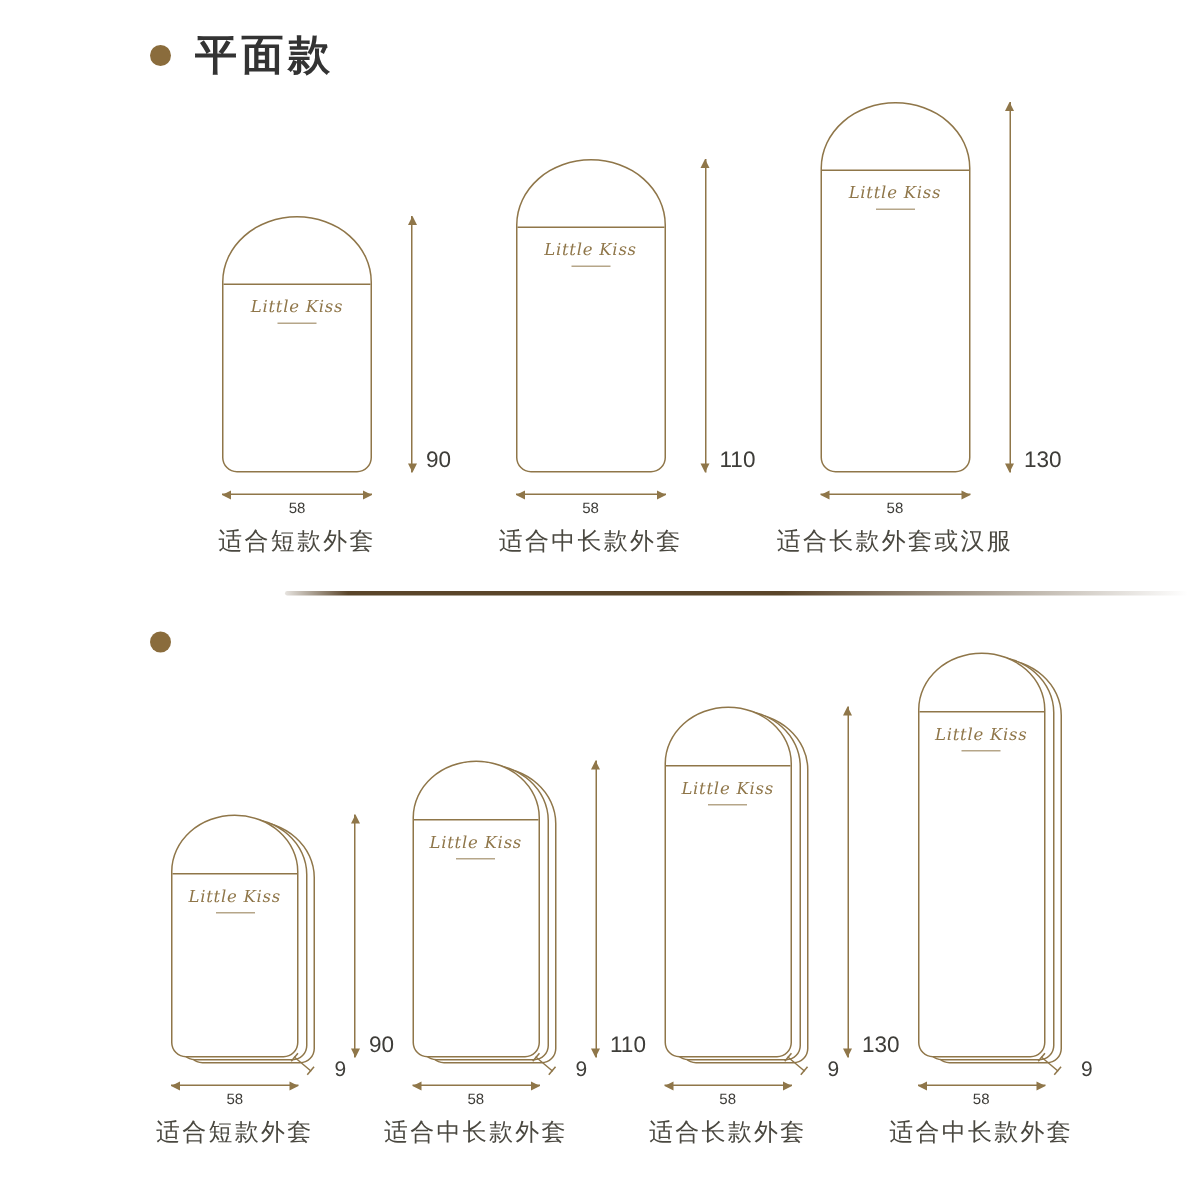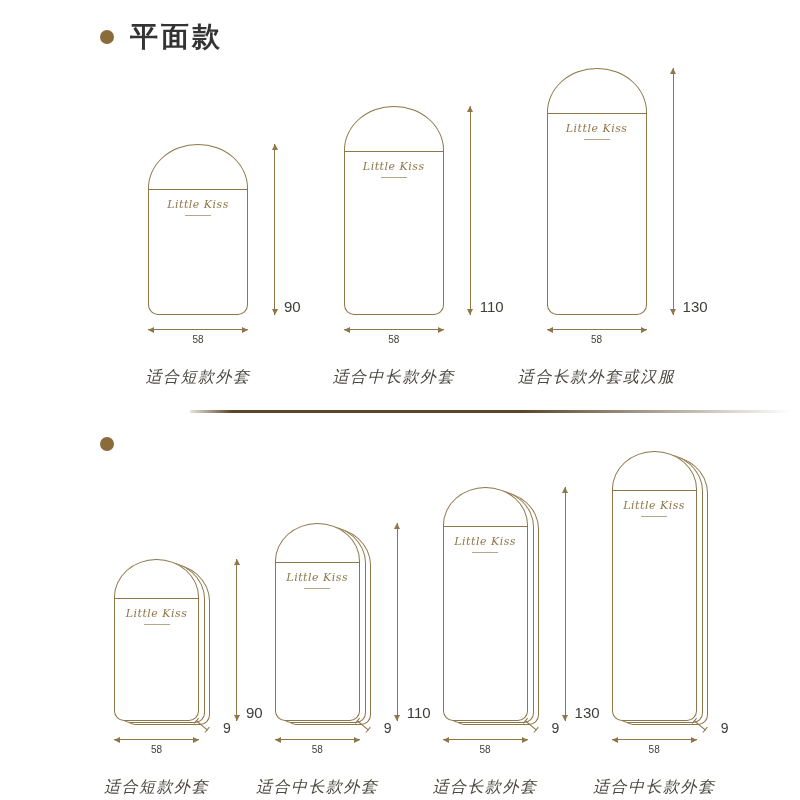--- a/index.html
+++ b/index.html
@@ -70,21 +70,21 @@
   
   .ddim {
     position:absolute; z-index:4; left:calc(var(--w) - 3px); top:calc(var(--h) - 1px);
     width:15px; height:1px; background:var(--gold);
     transform:rotate(40deg); transform-origin:left center;
   }
   .ddim::before, .ddim::after { content:""; position:absolute; top:-3px; width:1px; height:7px; background:var(--gold); }
   .ddim::before { left:0; } .ddim::after { right:0; }
   .dlabel { position:absolute; z-index:4; left:calc(var(--w) + 24px); top:calc(var(--h) - 1px); font-size:14px; color:var(--num); }
 
-  .caption-wrap { width:var(--w); display:flex; justify-content:center; margin-top:22px;font-style:italic; }
+  .caption-wrap { width:var(--w); display:flex; justify-content:center; margin-top:6px; }
   .caption { white-space:nowrap; font-size:16px; font-weight:500; color:var(--cap); letter-spacing:1.5px; }
 
   .divider {
     margin:22px 0 0 190px; width:602px; height:3px; border-radius:2px;
     background:linear-gradient(90deg, rgba(90,69,42,.15) 0%, var(--div) 7%, var(--div) 55%, rgba(90,69,42,0) 100%);
   }
 </style>
 </head>
 <body style="--gold: #8f7649; --bullet: #8a6c3c; --title: #333333; --num: #3e3d39; --cap: #4a4840; --div: #5a452a;">
 

